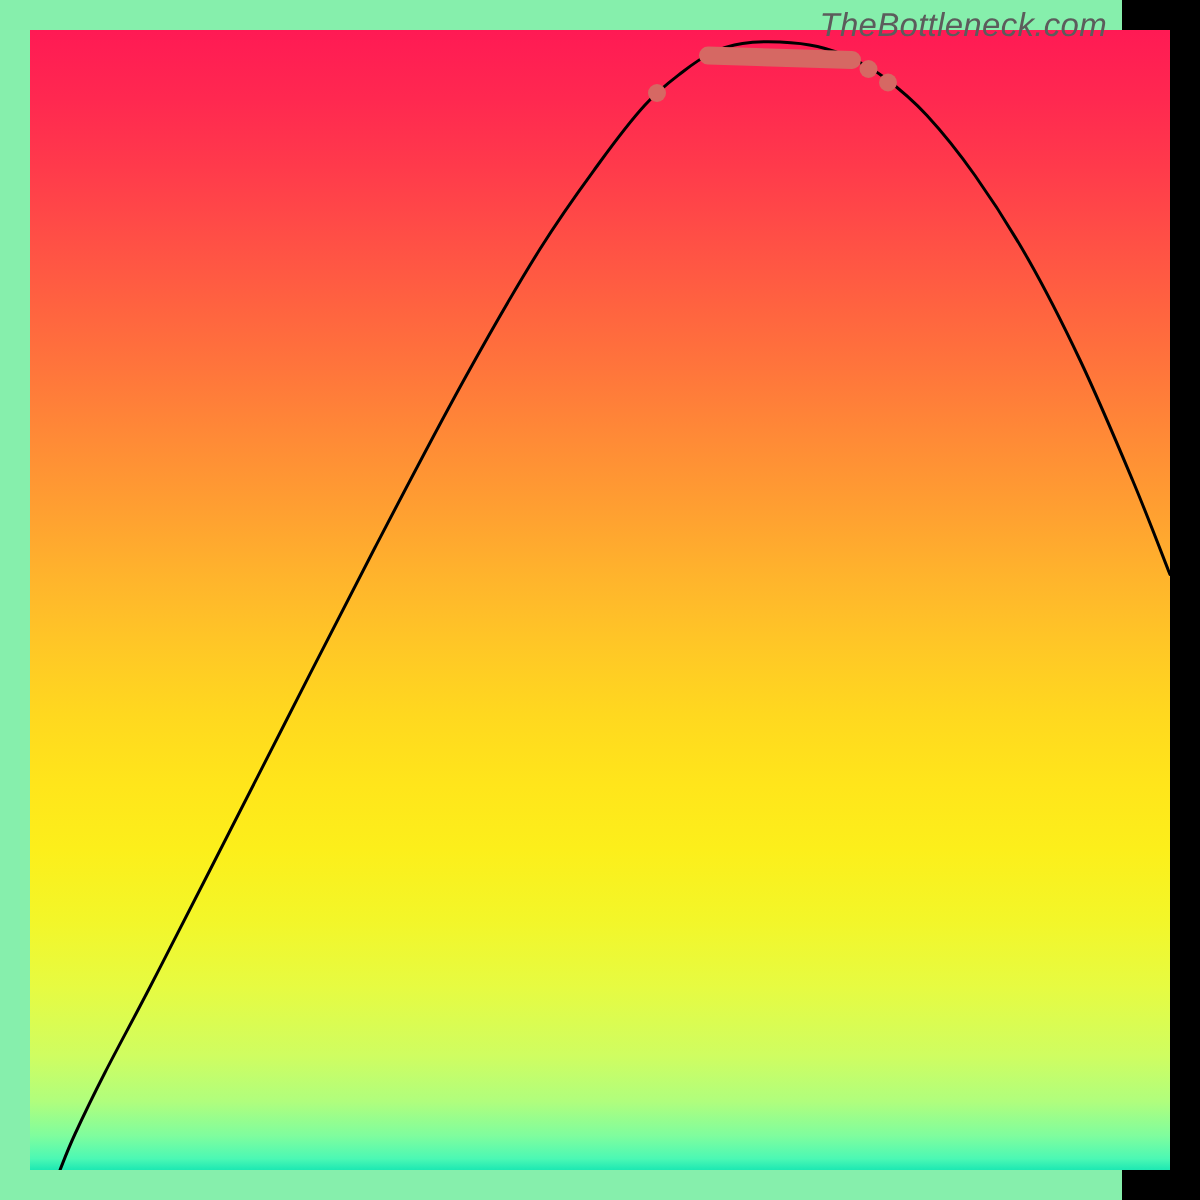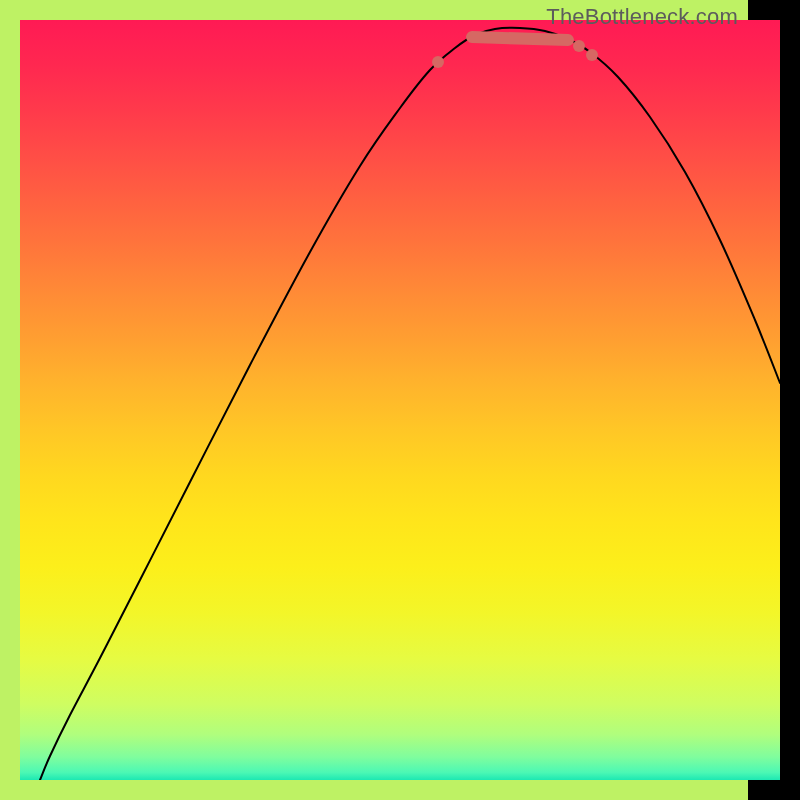--- a/index.html
+++ b/index.html
@@ -8,21 +8,22 @@
     width: 800px;
     height: 800px;
     background: #000000;
     overflow: hidden;
     font-family: Arial, Helvetica, sans-serif;
   }
   .frame {
     position: relative;
     width: 748px;
     height: 800px;
-    background: #bef264;
+    background: #86efac;
+    font-style: italic;
   }
   .watermark {
     position: absolute;
     top: 4px;
     right: 10px;
     color: #5c5c5c;
     font-size: 22px;
     font-weight: 500;
     letter-spacing: 0.2px;
     z-index: 10;

